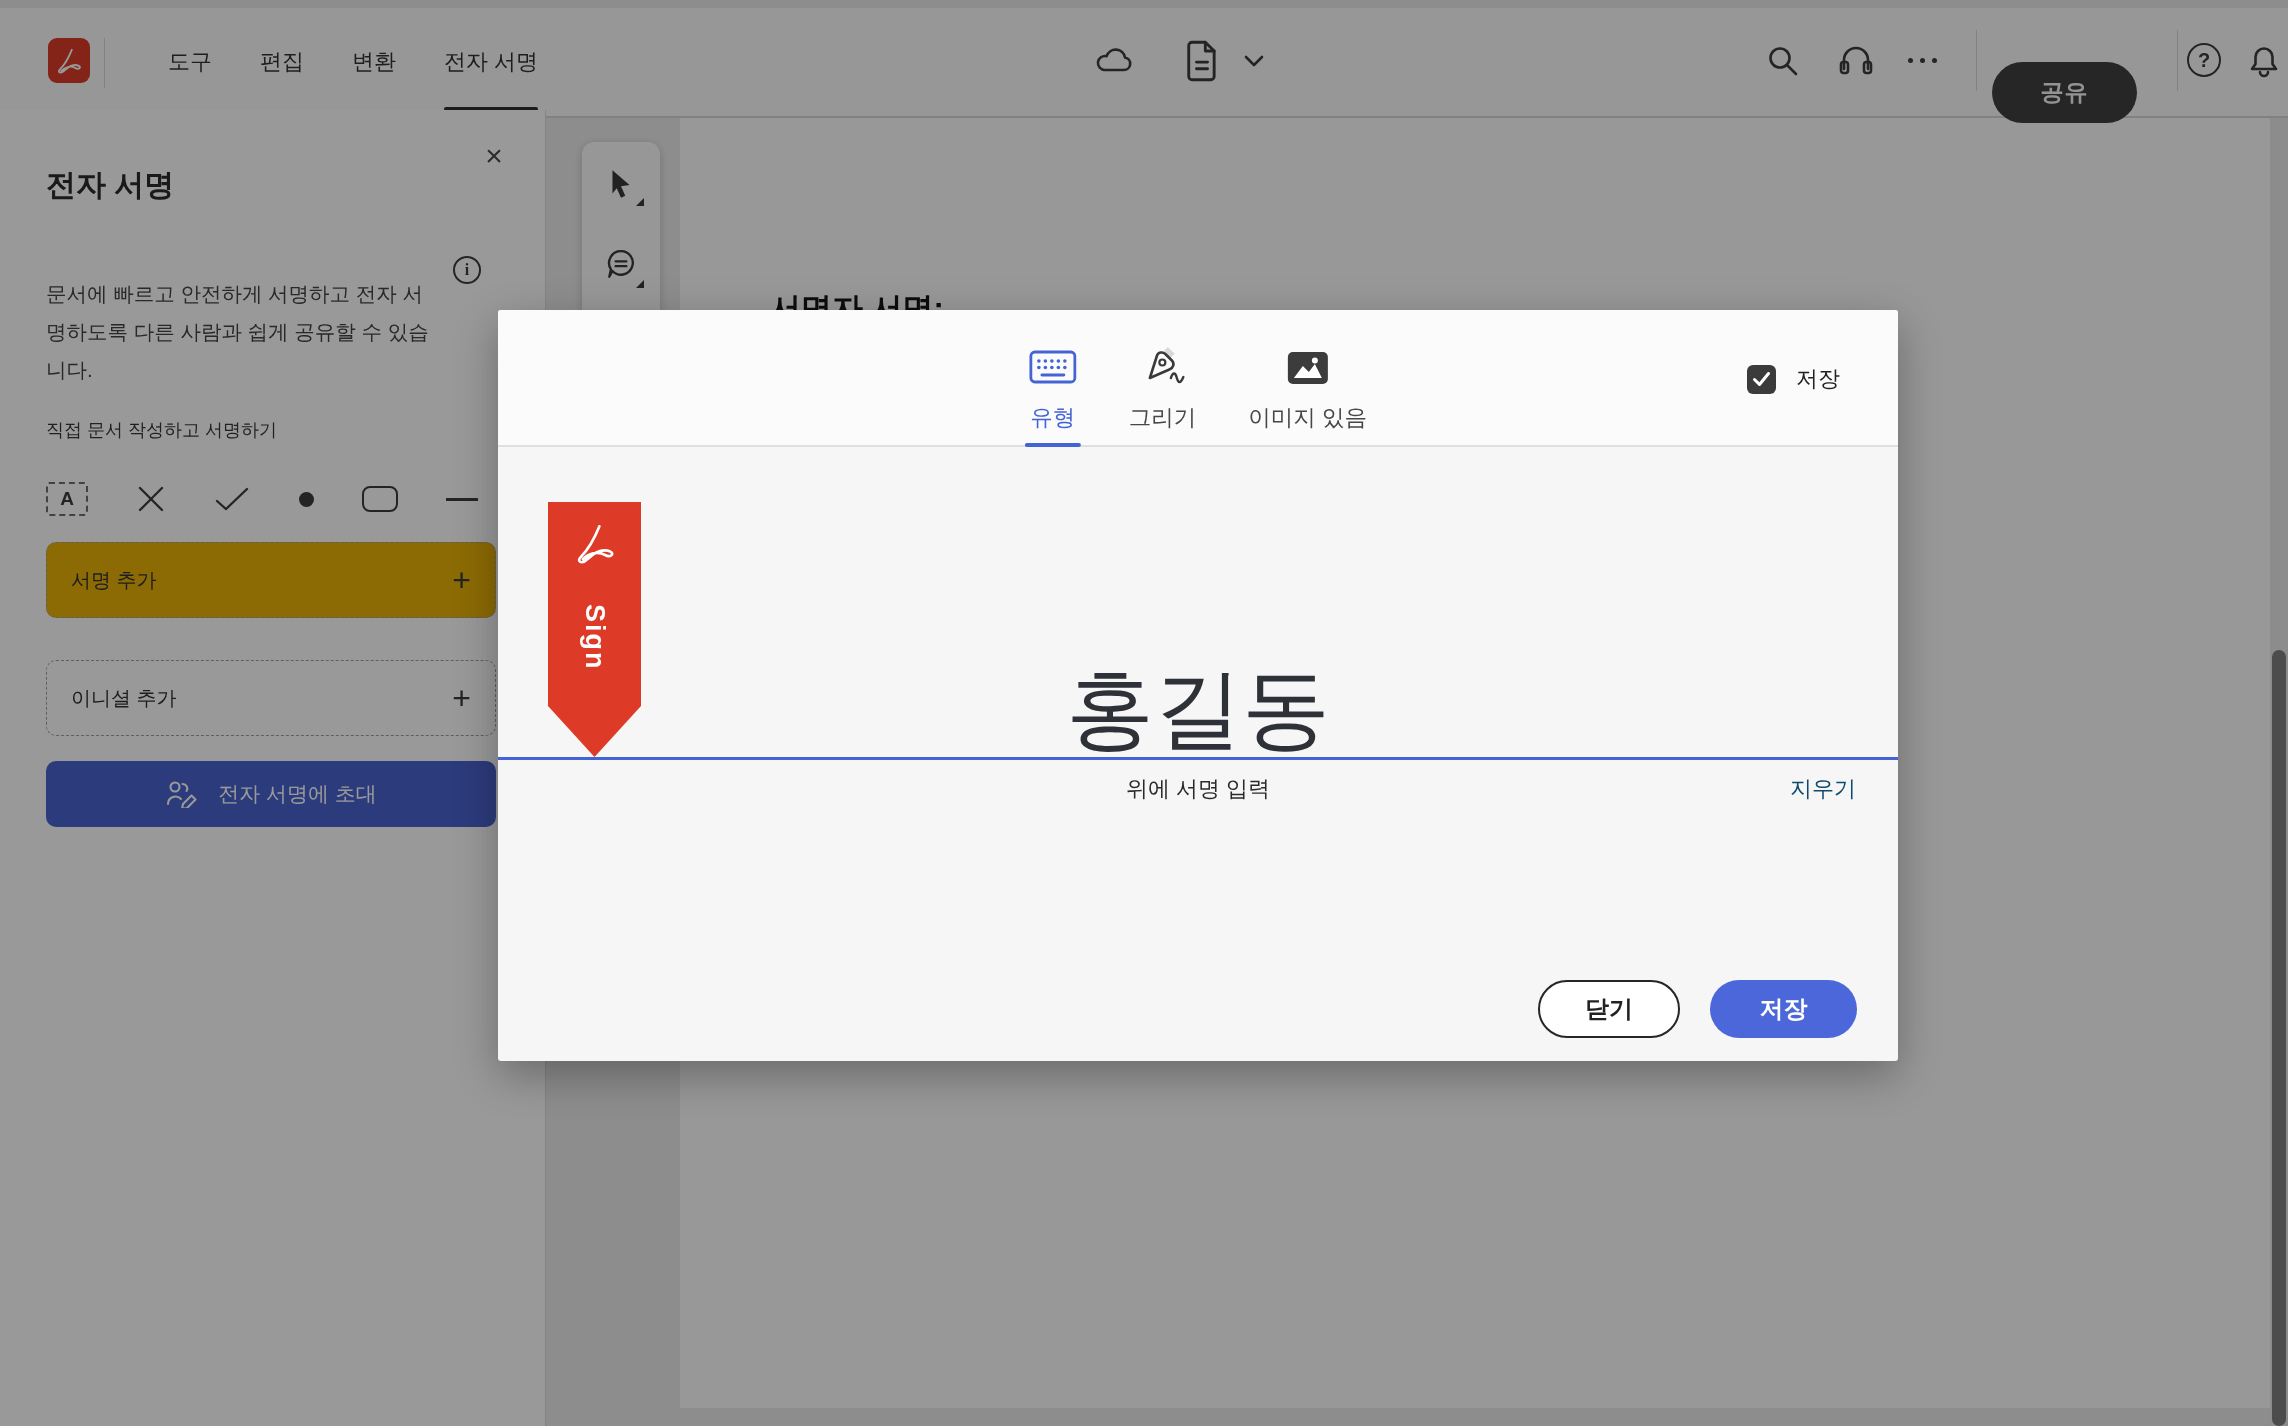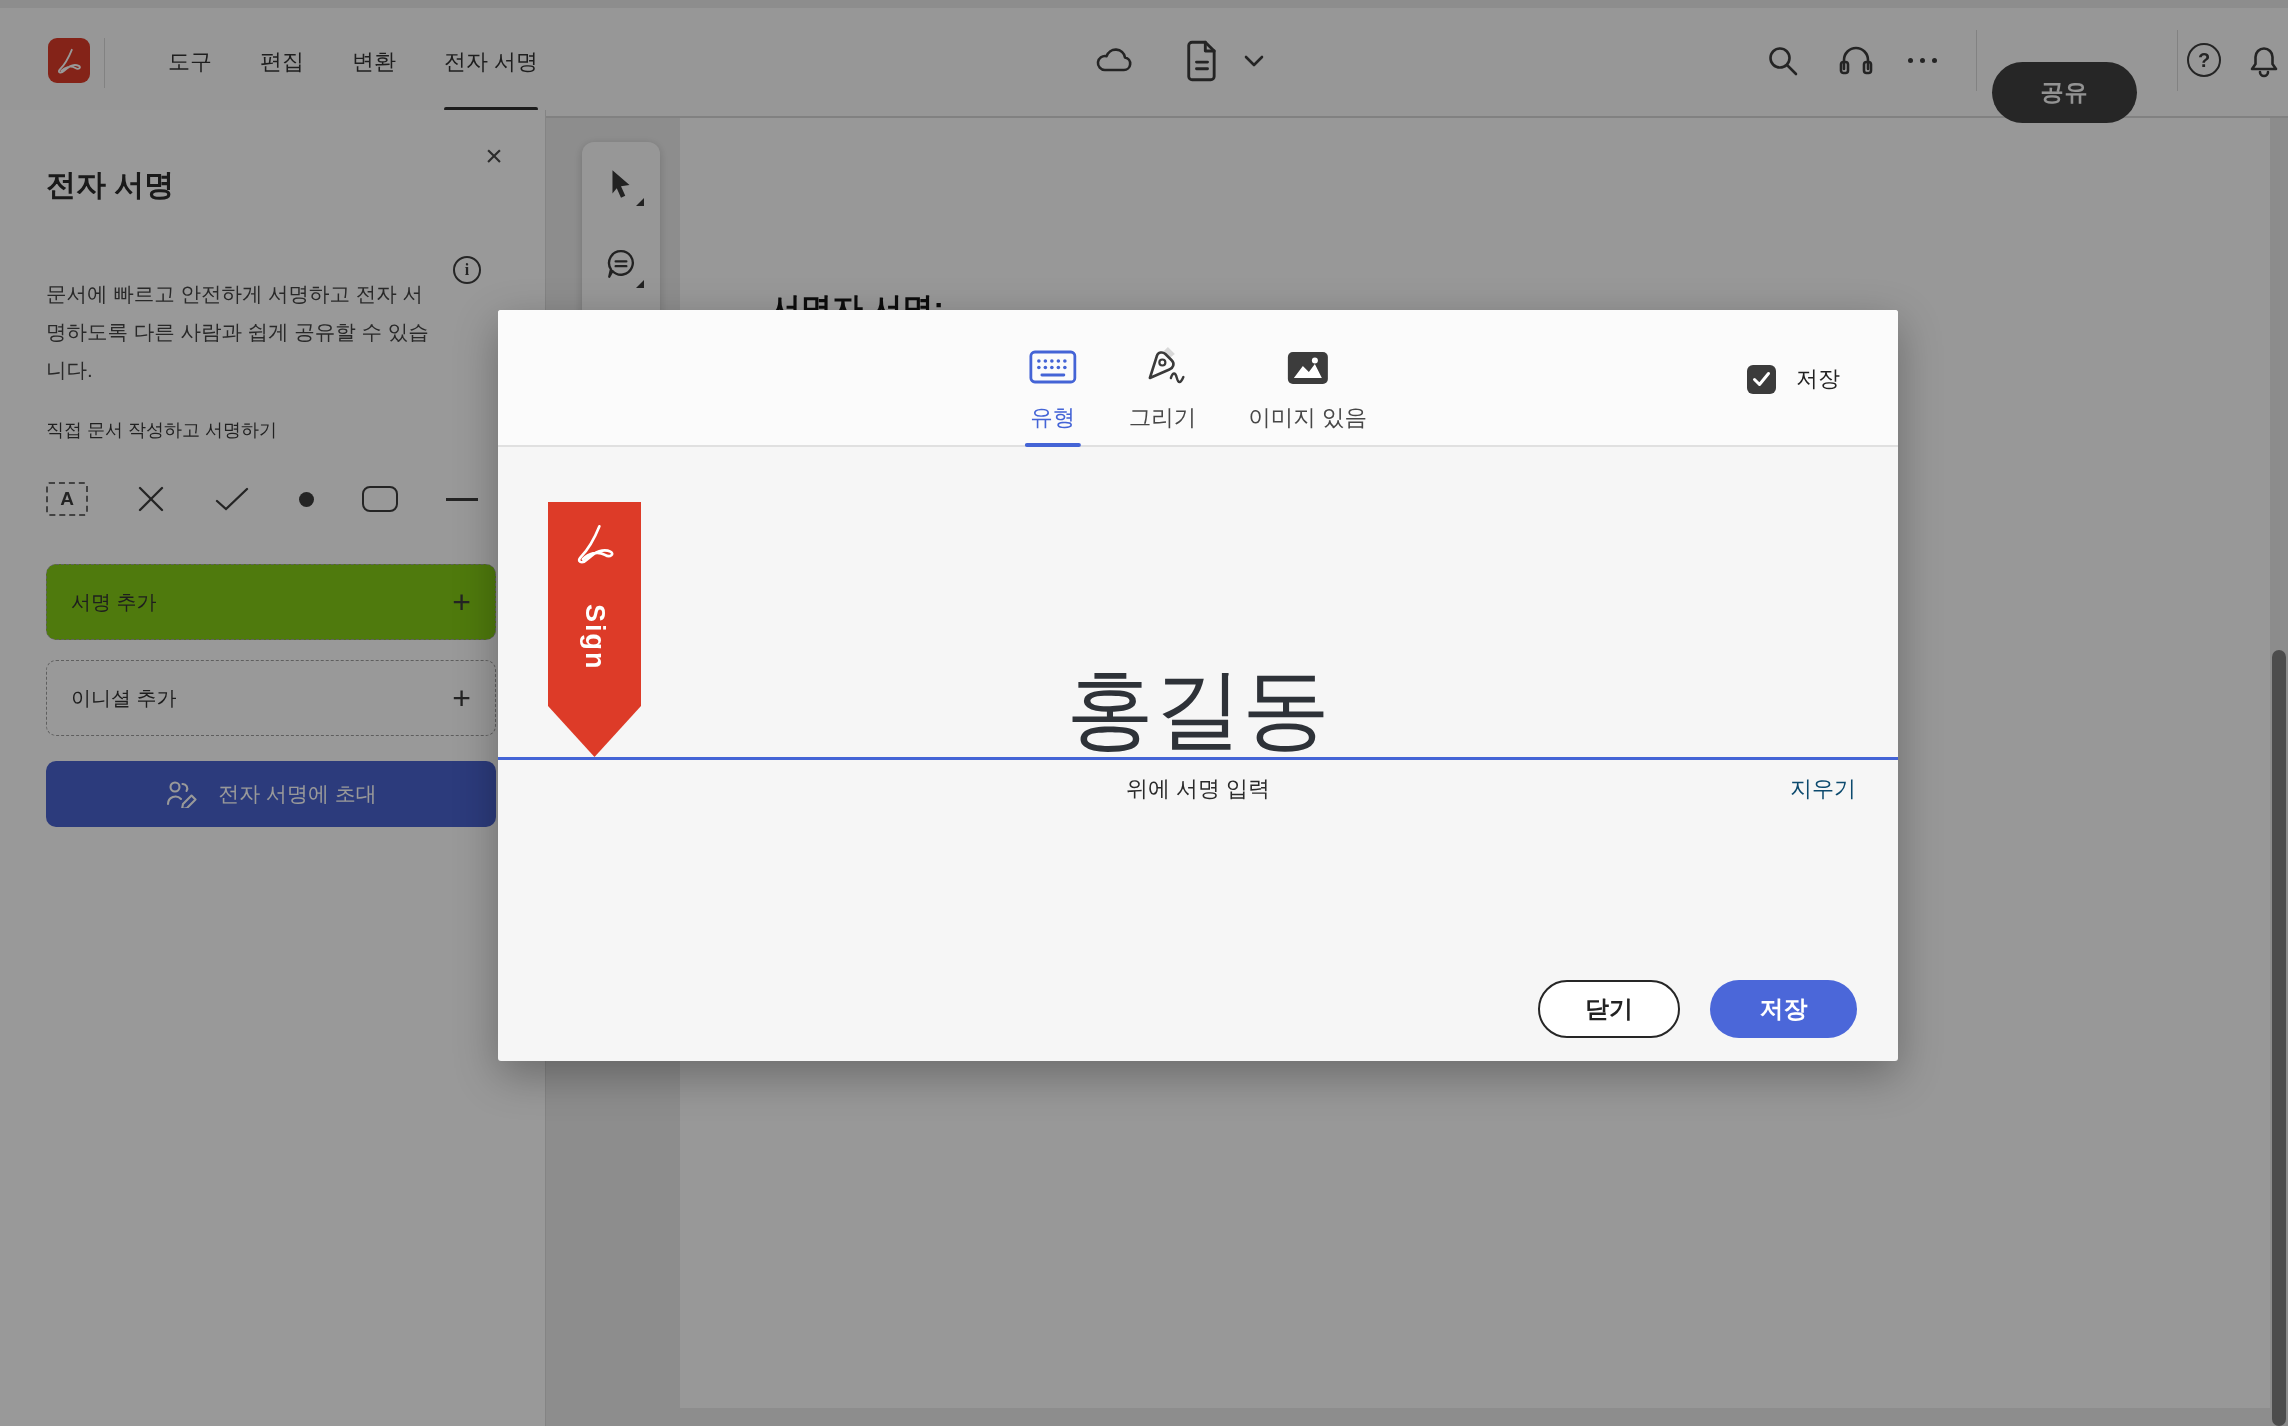--- a/index.html
+++ b/index.html
@@ -41,21 +41,21 @@
   .tool svg{stroke:#3d3d3d;fill:none;stroke-width:2.3;stroke-linecap:round;}
   .tool-a{width:42px;height:34px;border:2px dashed #6f6f6f;border-radius:3px;display:flex;align-items:center;justify-content:center;
     font-size:19px;font-weight:700;color:#3d3d3d;}
   .tool-dot{width:15px;height:15px;border-radius:50%;background:#3d3d3d;}
   .tool-rect{width:36px;height:26px;border:2.6px solid #3d3d3d;border-radius:8px;}
   .tool-dash{width:32px;height:3px;background:#3d3d3d;}
   .add-row{position:absolute;left:46px;width:450px;height:76px;border:1.6px dashed #9f9f9f;border-radius:10px;
     display:flex;align-items:center;padding:0 24px;cursor:pointer;}
   .add-row .lbl{font-size:20px;color:#333;flex:1;}
   .add-row .plus{font-size:32px;font-weight:300;color:#3c3c3c;line-height:1;}
-  .row-sign{top:454px;background:#84cc16;justify-content:space-between;}
+  .row-sign{top:432px;background:#eab308;justify-content:space-between;}
   .row-init{top:550px;background:transparent;}
   .invite-btn{position:absolute;left:46px;top:651px;width:450px;height:66px;border-radius:10px;background:#4a63cf;
     display:flex;align-items:center;justify-content:center;gap:19px;cursor:pointer;}
   .invite-btn .lbl{font-size:21px;color:#fff;}
   .invite-btn svg{stroke:#fff;fill:none;stroke-width:2.1;stroke-linecap:round;stroke-linejoin:round;}
 
   
   .docarea{position:absolute;left:546px;top:110px;right:0;bottom:0;background:#ececec;}
   .page{position:absolute;left:134px;top:0;width:1590px;height:1298px;background:#fdfdfd;}
   .field-label{position:absolute;left:224px;top:178px;font-size:31px;font-weight:600;color:#151515;}

